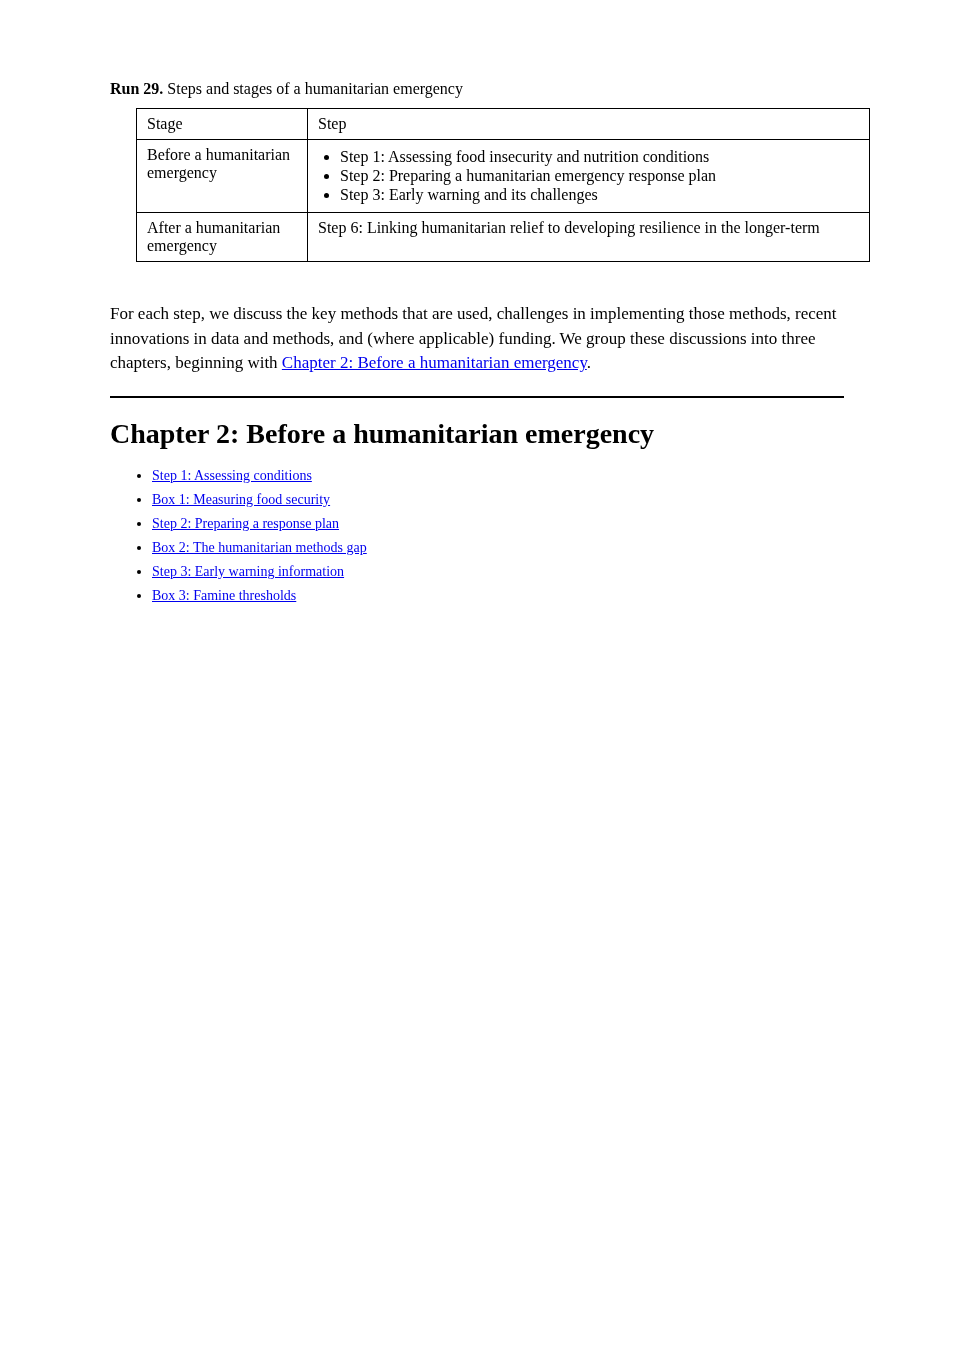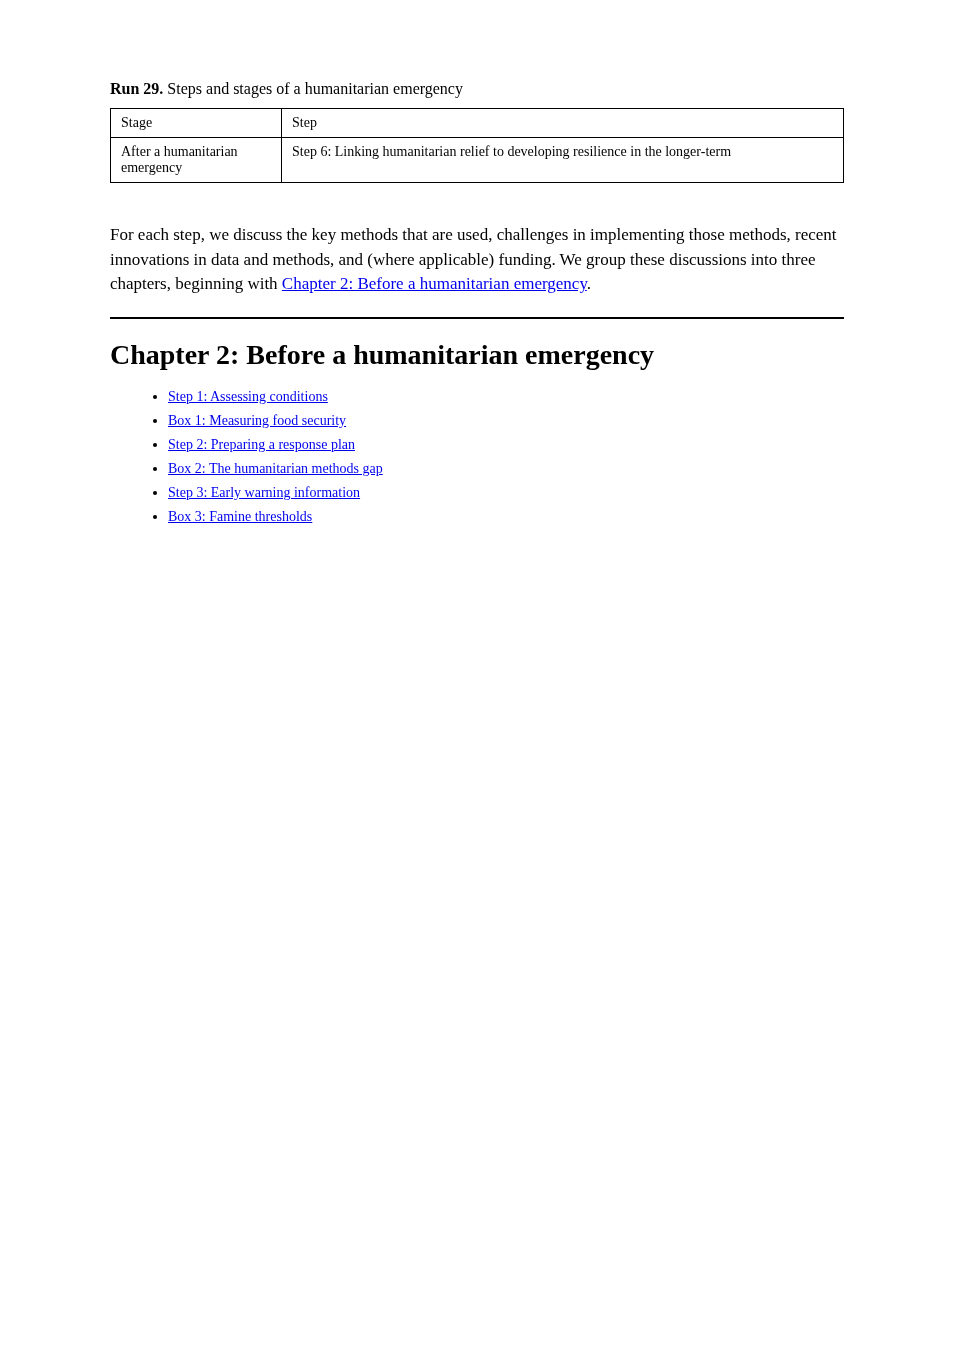--- a/index.html
+++ b/index.html
@@ -21,21 +21,22 @@
     margin-bottom: 10px;
   }
   .numbered-label {
     font-weight: bold;
     display: inline;
   }
   .tbl {
     border-collapse: collapse;
     width: 100%;
     margin-top: 8px;
-    font-size: 14px;
+    font-size: 16px;
+    margin-left: 26px;
   }
   .tbl td, .tbl th {
     border: 1px solid #000;
     padding: 6px 10px;
     vertical-align: top;
     text-align: left;
     font-weight: normal;
   }
   .tbl th {
     font-weight: normal;
@@ -71,21 +72,21 @@
     font-size: 28px;
     font-weight: bold;
     margin: 6px 0 18px 0;
   }
   ul.chapter-links {
     margin: 0 0 0 42px;
     padding: 0;
     font-size: 14px;
   }
   ul.chapter-links li {
-    margin: 8px 16px;
+    margin: 8px 0;
   }
   ul.chapter-links li a {
     color: #0000ee;
     text-decoration: underline;
   }
 </style>
 </head>
 <body>
 
 <div class="page">
@@ -93,20 +94,30 @@
   <div class="run-header">
     <span class="numbered-label">Run 29.</span>
     <span>Steps and stages of a humanitarian emergency</span>
   </div>
 
   <table class="tbl">
     <tbody>
         <tr>
       <th class="col-stage">Stage</th>
       <th>Step</th>
+    </tr>
+    <tr>
+      <td>Before a humanitarian emergency</td>
+      <td>
+        <ul>
+          <li>Step 1: Assessing food insecurity and nutrition conditions</li>
+          <li>Step 2: Preparing a humanitarian emergency response plan</li>
+          <li>Step 3: Early warning and its challenges</li>
+        </ul>
+      </td>
     </tr>
     <tr>
       <td>After a humanitarian emergency</td>
       <td>Step 6: Linking humanitarian relief to developing resilience in the longer-term</td>
     </tr>
   </tbody>
     </table>
 
   <p class="intro">
     <span>For each step, we discuss the key methods that are used, challenges in implementing those methods, recent innovations in data and methods, and (where applicable) funding. We group these discussions into three chapters, beginning with </span>

